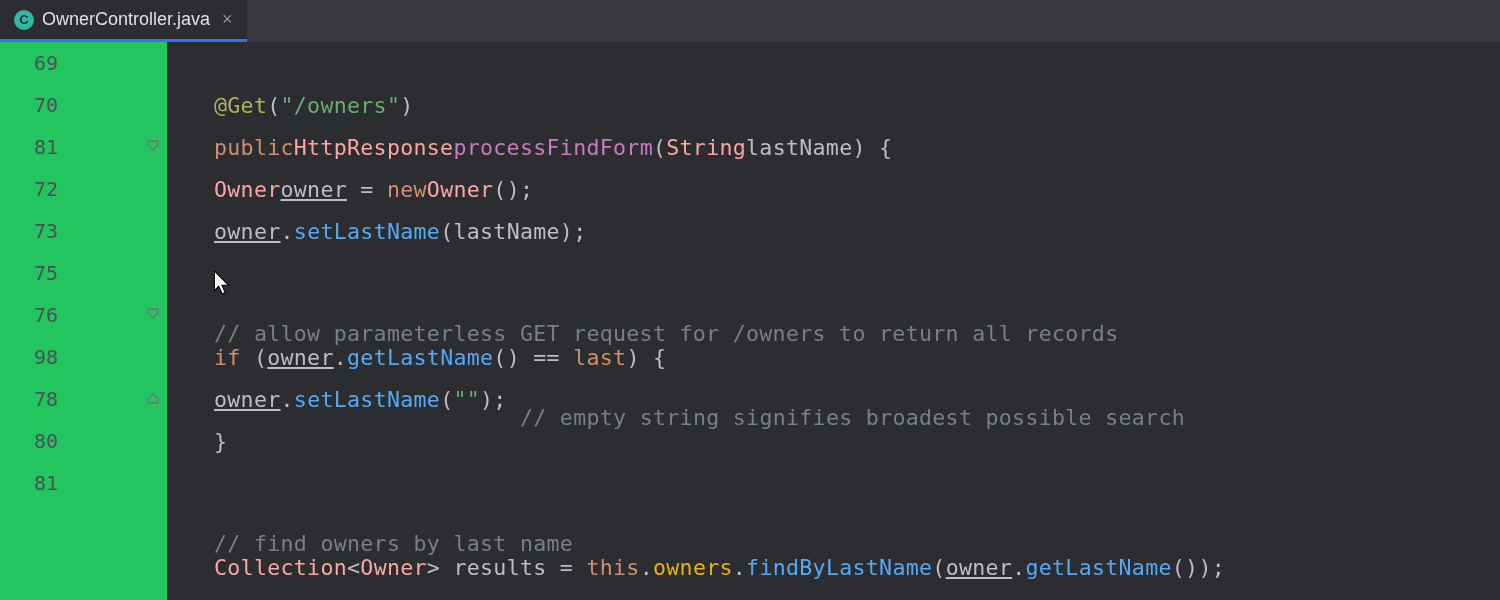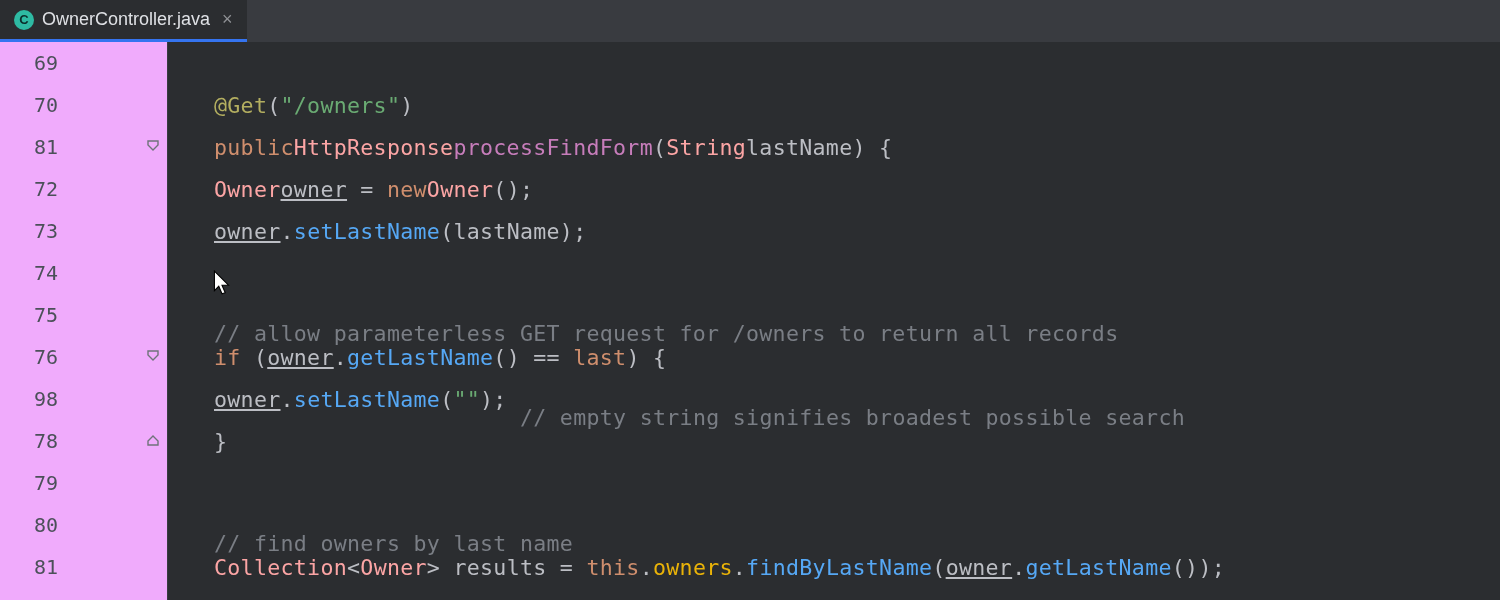--- a/index.html
+++ b/index.html
@@ -49,21 +49,21 @@
     cursor: pointer;
   }
   .editor-area {
     position: relative;
     display: flex;
     height: calc(100% - 42px);
     width: 100%;
   }
   .gutter {
     width: 168px;
-    background: #f0abfc;
+    background: #22c55e;
     position: relative;
     flex: 0 0 168px;
   }
   .gutter::after {
     content: "";
     position: absolute;
     right: 0;
     top: 0;
     bottom: 0;
     width: 1px;
@@ -149,40 +149,38 @@
           </svg>
       </span>
       <span class="fold">
         <svg width="12" height="12" viewBox="0 0 12 12">
             <path d="M1 1h10v4l-5 5-5-5z" fill="none" stroke="#6F737A" stroke-width="1.4"></path>
           </svg>
       </span>
     </div>
     <div class="line" style="position:relative"><span class="ln">72</span></div>
     <div class="line" style="position:relative"><span class="ln">73</span></div>
-    <div class="line" style="position:relative"><span class="ln">74</span></div>
     <div class="line" style="position:relative"><span class="ln">75</span></div>
     <div class="line" style="position:relative">
       <span class="ln">76</span>
       <span class="fold">
         <svg width="12" height="12" viewBox="0 0 12 12">
             <path d="M1 1h10v4l-5 5-5-5z" fill="none" stroke="#6F737A" stroke-width="1.4"></path>
           </svg>
       </span>
     </div>
     <div class="line" style="position:relative"><span class="ln">98</span></div>
     <div class="line" style="position:relative">
       <span class="ln">78</span>
       <span class="fold">
         <svg width="12" height="12" viewBox="0 0 12 12">
             <path d="M1 7l5-5 5 5v4H1z" fill="none" stroke="#6F737A" stroke-width="1.4"></path>
           </svg>
       </span>
     </div>
-    <div class="line" style="position:relative"><span class="ln">79</span></div>
     <div class="line" style="position:relative"><span class="ln">80</span></div>
     <div class="line" style="position:relative"><span class="ln">81</span></div>
   </div>
 
   <div class="code">
     <div class="line code-line"> </div>
     <div class="line code-line"><span class="tok-anno">@Get</span><span class="tok-punc">(</span><span class="tok-str">"/owners"</span><span class="tok-punc">)</span></div>
     <div class="line code-line"><span class="tok-kw">public</span> <span class="tok-type">HttpResponse</span> <span class="tok-fn">processFindForm</span><span class="tok-punc">(</span><span class="tok-type">String</span> <span class="tok-punc">lastName</span><span class="tok-punc">) {</span></div>
     <div class="line code-line">    <span class="tok-type">Owner</span> <span class="tok-punc tok-under">owner</span><span class="tok-punc"> = </span><span class="tok-kw">new</span> <span class="tok-type">Owner</span><span class="tok-punc">();</span></div>
     <div class="line code-line">    <span class="tok-punc tok-under">owner</span><span class="tok-punc">.</span><span class="tok-call">setLastName</span><span class="tok-punc">(</span><span class="tok-punc">lastName</span><span class="tok-punc">);</span></div>

